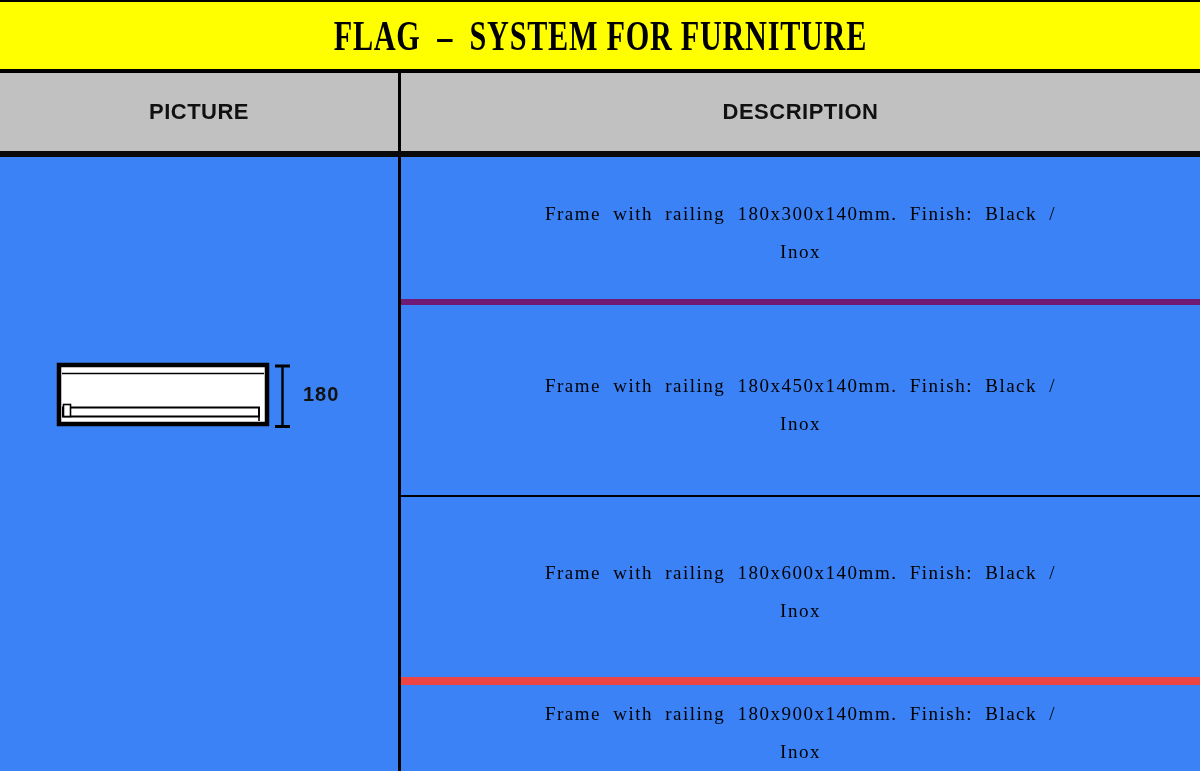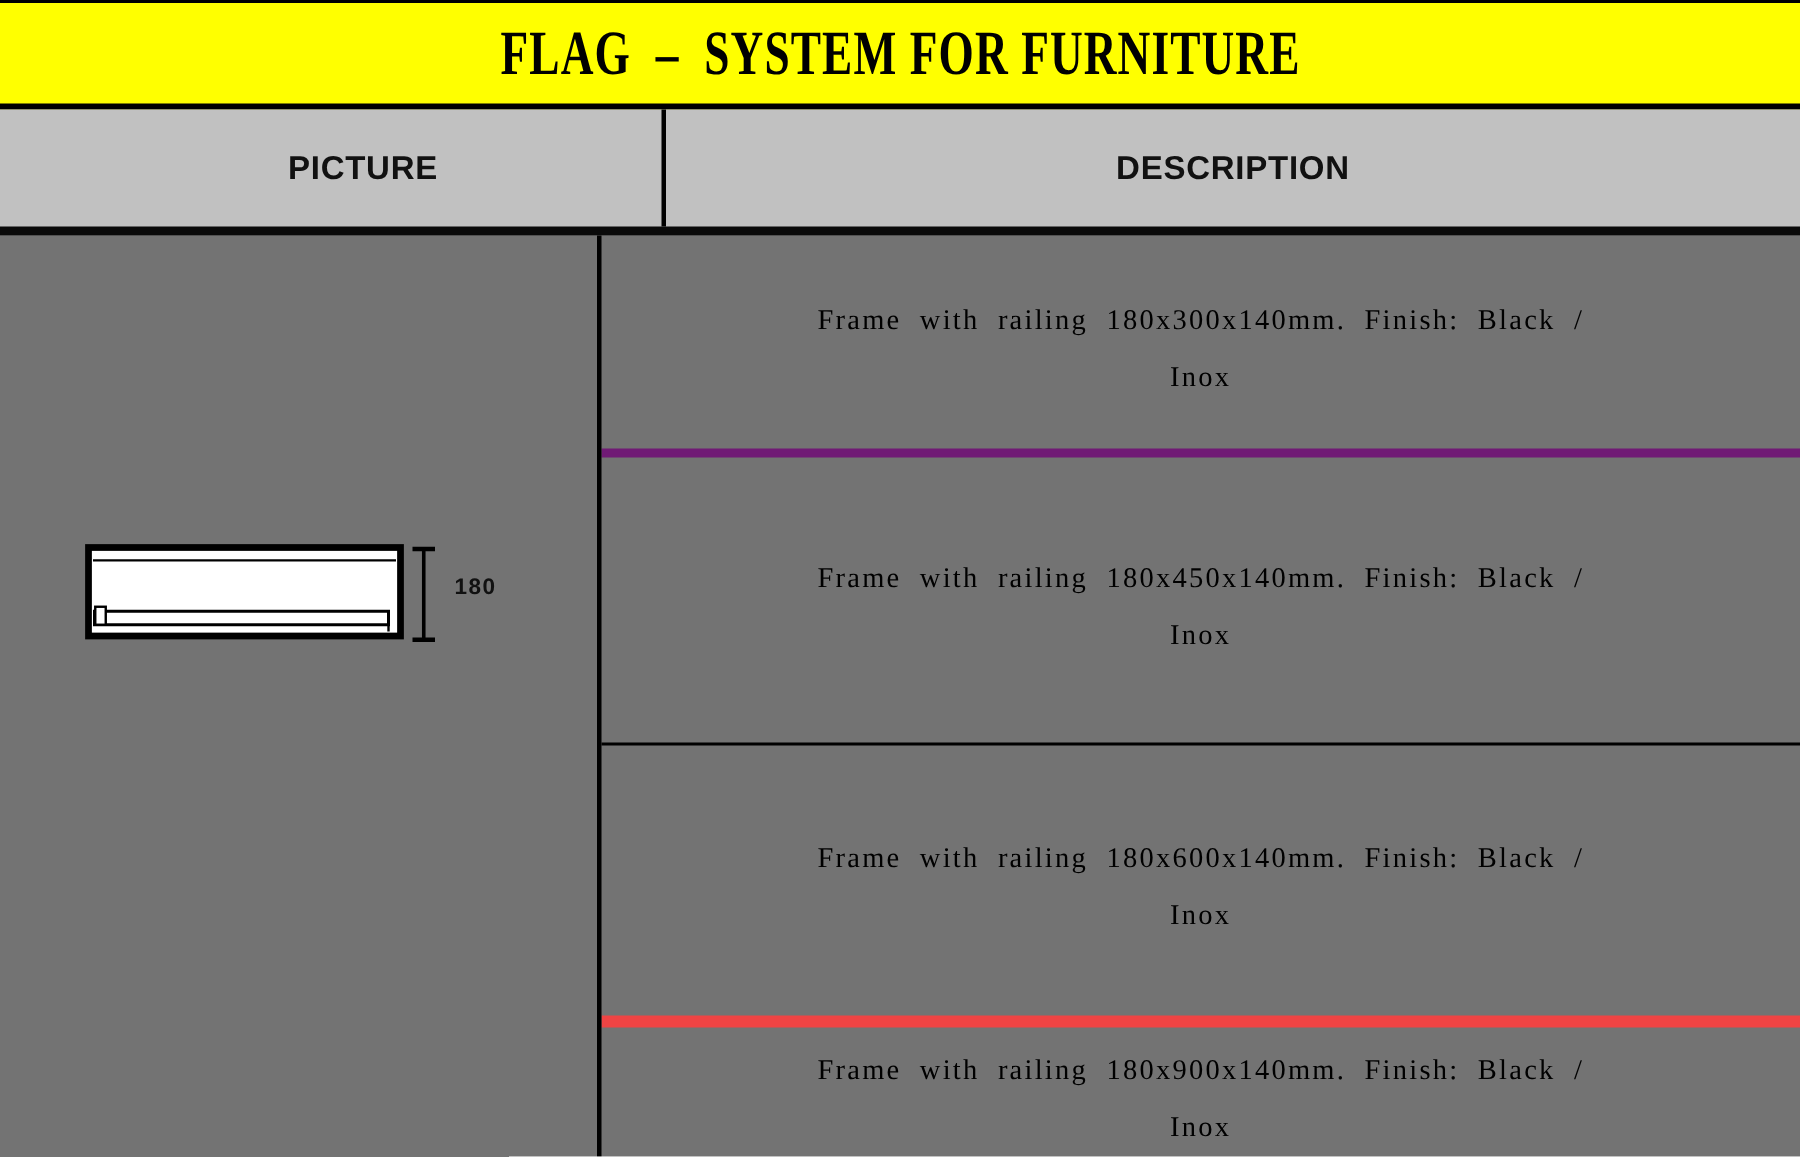--- a/index.html
+++ b/index.html
@@ -7,21 +7,21 @@
     padding: 0;
     background: #ffffff;
     width: 1200px;
     height: 771px;
     overflow: hidden;
   }
   .page {
     width: 1200px;
     height: 771px;
     position: relative;
-    background: #737373;
+    background: #3b82f6;
     color: #000;
   }
 
   
   .banner {
     height: 67px;
     border-top: 2px solid #000;
     border-bottom: 4px solid #000;
     background: #FFFF00;
     display: flex;
@@ -80,21 +80,21 @@
     top: 198px;
     width: 240px;
     height: 80px;
   }
   .dim-label {
     position: absolute;
     left: 303px;
     top: 226px;
     font-family: "Liberation Sans", "DejaVu Sans", sans-serif;
     font-weight: bold;
-    font-size: 15px;
+    font-size: 20px;
     letter-spacing: 1px;
     color: #111;
   }
 
   .desc-col {
     flex: 1;
     display: flex;
     flex-direction: column;
   }
   .desc-cell {
@@ -119,21 +119,21 @@
 </style>
 </head>
 <body>
 
 <div class="page">
 
   <div class="banner" style="background: rgb(255, 255, 0);">
     <span class="banner-title">FLAG  –  SYSTEM FOR FURNITURE</span>
   </div>
 
-  <div class="thead" style="background: rgb(193, 193, 193); padding-left: 43px;">
+  <div class="thead" style="background: rgb(193, 193, 193);">
     <div class="th th-picture">PICTURE</div>
     <div class="th th-desc">DESCRIPTION</div>
   </div>
 
   <div class="tbody">
 
     <div class="picture-cell">
       <svg class="frame-drawing" viewBox="0 0 240 80" xmlns="http://www.w3.org/2000/svg">
         <g stroke="#000" fill="none">
           <rect x="9" y="10" width="208" height="59" fill="#fff" stroke-width="4.5"></rect>

